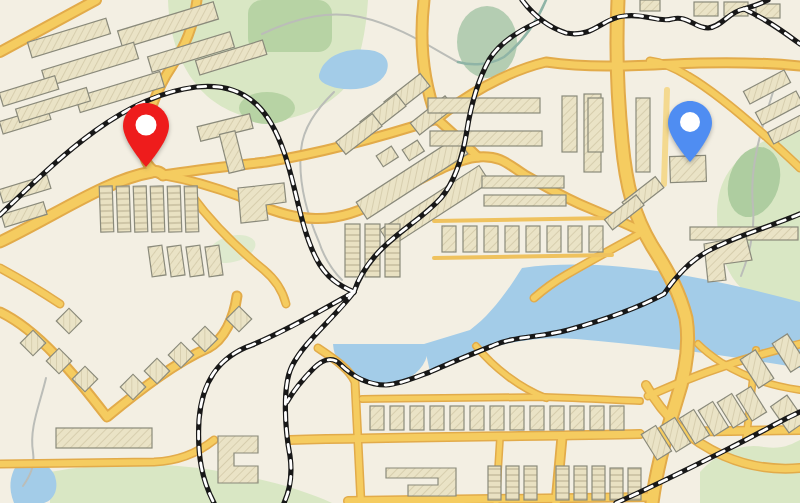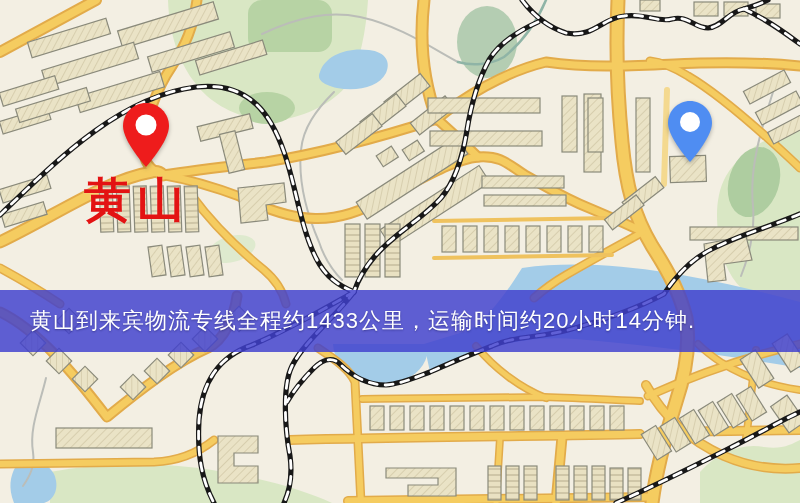--- a/index.html
+++ b/index.html
@@ -283,19 +283,15 @@
     </svg>
   </div>
 
   <div class="pin pin-dest">
     <svg width="46" height="63" viewBox="0 0 46 63">
       <path d="M23 1C10.8 1 1 10.8 1 23c0 14.8 22 39 22 39s22-24.2 22-39C45 10.8 35.2 1 23 1z" fill="#4F8DF2"></path>
       <circle cx="23" cy="22" r="10" fill="#FFFFFF"></circle>
     </svg>
   </div>
 
-  <div class="citylabel origin">黄山</div>
-
-  <div class="banner">
-    <span>黄山到来宾物流专线全程约1433公里，运输时间约20小时14分钟.</span>
-  </div>
+
 
 </div>
 
 </body></html>

